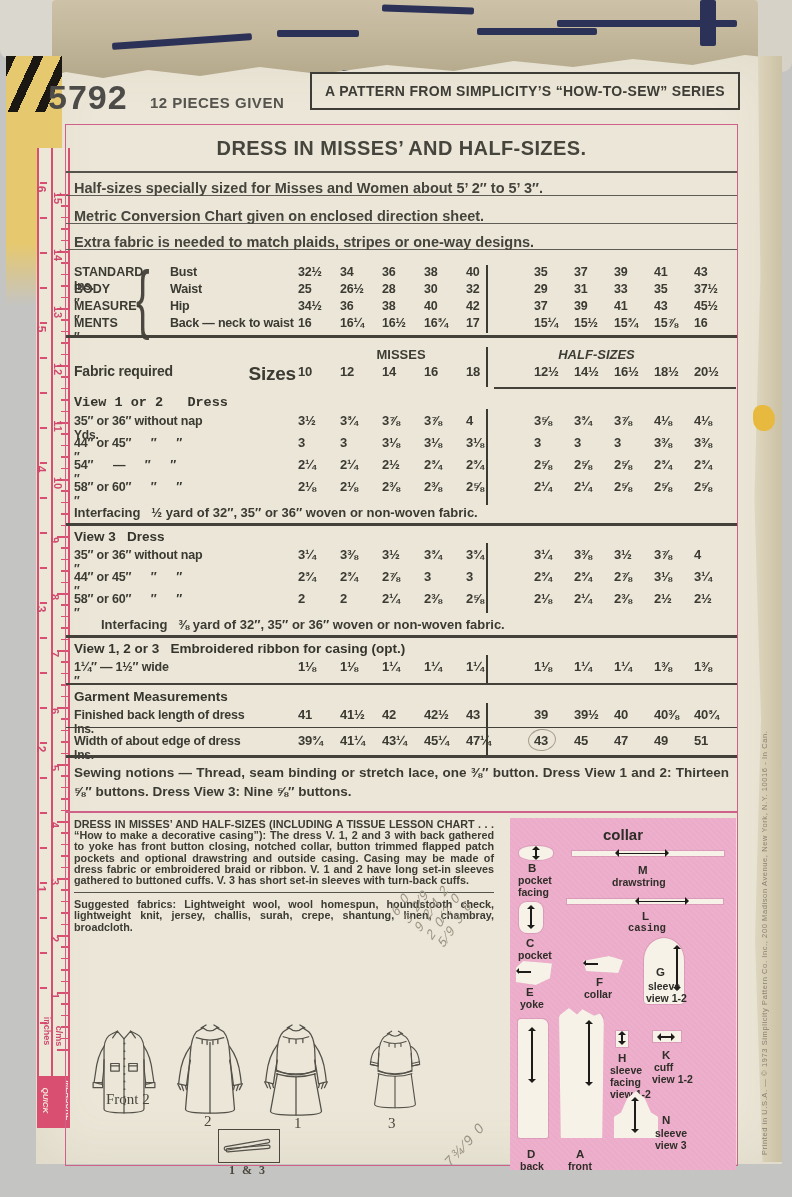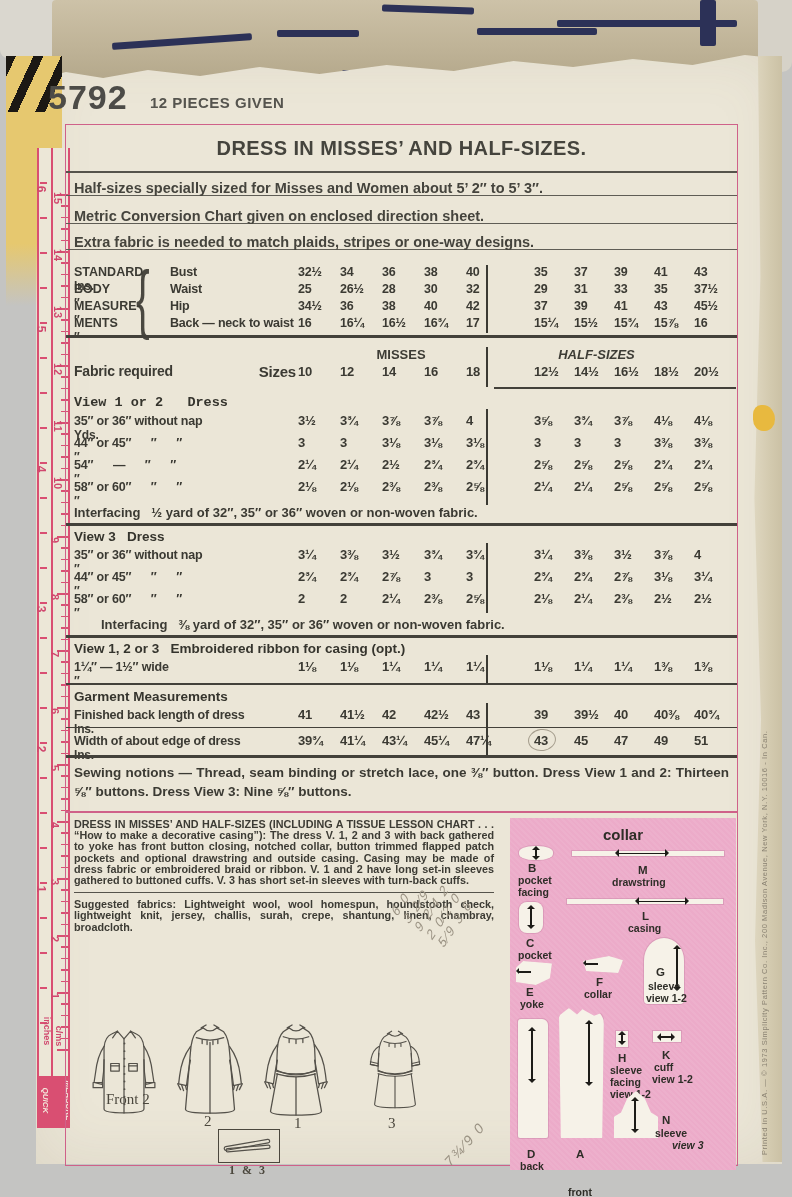--- a/index.html
+++ b/index.html
@@ -173,20 +173,21 @@
       <span class="rn in" style="top: 34px;">6</span>
       <span class="rn in" style="top: 174px;">5</span>
       <span class="rn in" style="top: 314px;">4</span>
       <span class="rn in" style="top: 454px;">3</span>
       <span class="rn in" style="top: 594px;">2</span>
       <span class="rn in" style="top: 734px;">1</span>
     </div>
 
   <div class="abs patno">5792</div>
   <div class="abs pieces">12 PIECES GIVEN</div>
+  <div class="abs banner">A PATTERN FROM SIMPLICITY’S “HOW-TO-SEW” SERIES</div>
 
   <div class="abs content">
     <div class="cb title">DRESS IN MISSES’ AND HALF-SIZES.</div>
     <div class="cb note" style="top:50px;">Half-sizes specially sized for Misses and Women about 5’ 2″ to 5’ 3″.</div>
     <div class="cb note" style="top:78px;">Metric Conversion Chart given on enclosed direction sheet.</div>
     <div class="cb note" style="top:104px;">Extra fabric is needed to match plaids, stripes or one-way designs.</div>
 
     <div class="brace">{</div>
     <div class="cb" id="m-rows" style="top:140px;">
         <div class="trow m">
@@ -255,21 +256,21 @@
         </div>
       </div>
     <div class="rule" style="top:210px;height:2.5px;"></div>
 
     <div class="ghead" style="left:240px;top:222px;width:190px;">MISSES</div>
     <div class="ghead" style="left:428px;top:222px;width:205px;font-style:italic;">HALF-SIZES</div>
     <div class="cb" id="sizes-row" style="top:238px;">
         <div class="trow sz">
           <div class="lab" style="display: flex; justify-content: space-between;">
             <div style="font-size: 14px;">Fabric required</div>
-            <div style="padding-right: 2px; font-size: 15px; text-align: center;">Sizes</div>
+            <div style="padding-right: 2px; font-size: 19px; text-align: center;">Sizes</div>
           </div>
           <div class="v">10</div>
           <div class="v">12</div>
           <div class="v">14</div>
           <div class="v">16</div>
           <div class="v">18</div>
           <div class="gap"></div>
           <div class="v">12½</div>
           <div class="v">14½</div>
           <div class="v">16½</div>
@@ -495,21 +496,21 @@
       <div class="plab" style="left:8px;top:68px;">facing</div>
 
       <div class="pc" style="left:62px;top:33px;width:152px;height:5px;"></div>
       <div class="ah" style="left:108px;top:34.5px;width:48px;"></div>
       <div class="plab" style="left:128px;top:46px;"><b>M</b></div>
       <div class="plab" style="left:102px;top:58px;">drawstring</div>
 
       <div class="pc" style="left:57px;top:81px;width:156px;height:5px;"></div>
       <div class="ah" style="left:128px;top:82.5px;width:48px;"></div>
       <div class="plab" style="left:132px;top:92px;"><b>L</b></div>
-      <div class="plab" style="left:118px;top:104px;">casing</div>
+      <div class="plab" style="left:118px;top:104px;font-family:Liberation Mono, monospace;">casing</div>
 
       <div class="pc" style="left:9px;top:84px;width:24px;height:31px;border-radius:8px;"></div>
       <div class="av" style="left:20px;top:90px;height:18px;"></div>
       <div class="plab" style="left:16px;top:119px;"><b>C</b></div>
       <div class="plab" style="left:8px;top:131px;">pocket</div>
 
       <div class="pc" style="left:6px;top:143px;width:36px;height:24px;clip-path:polygon(0 28%,20% 0,100% 10%,94% 72%,55% 100%,0 88%);"></div>
       <div class="al" style="left:9px;top:153px;"></div>
       <div class="plab" style="left:16px;top:168px;"><b>E</b></div>
       <div class="plab" style="left:10px;top:180px;">yoke</div>
@@ -526,40 +527,40 @@
       <div class="plab" style="left:136px;top:174px;">view 1-2</div>
 
       <div class="pc" style="left:8px;top:201px;width:30px;height:119px;border-radius:3px 6px 2px 2px;"></div>
       <div class="av" style="left:21px;top:212px;height:50px;"></div>
       <div class="plab" style="left:17px;top:330px;"><b>D</b></div>
       <div class="plab" style="left:10px;top:342px;">back</div>
 
       <div class="pc" style="left:49px;top:190px;width:45px;height:130px;border-radius:10px 16px 2px 2px;clip-path:polygon(0 6%,22% 0,40% 5%,52% 1%,78% 6%,100% 3%,96% 100%,4% 100%);"></div>
       <div class="av" style="left:78px;top:205px;height:60px;"></div>
       <div class="plab" style="left:66px;top:330px;"><b>A</b></div>
-      <div class="plab" style="left:58px;top:342px;margin-top:26px;">front</div>
+      <div class="plab" style="left:58px;top:342px;">front</div>
 
       <div class="pc" style="left:106px;top:213px;width:12px;height:16px;"></div>
       <div class="av" style="left:111px;top:216px;height:8px;"></div>
       <div class="plab" style="left:108px;top:234px;"><b>H</b></div>
       <div class="plab" style="left:100px;top:246px;">sleeve</div>
       <div class="plab" style="left:100px;top:258px;">facing</div>
       <div class="plab" style="left:100px;top:270px;">view 1-2</div>
 
       <div class="pc" style="left:143px;top:213px;width:28px;height:11px;"></div>
       <div class="ah" style="left:150px;top:218px;width:12px;"></div>
       <div class="plab" style="left:152px;top:231px;"><b>K</b></div>
       <div class="plab" style="left:144px;top:243px;">cuff</div>
       <div class="plab" style="left:142px;top:255px;">view 1-2</div>
 
       <div class="pc" style="left:104px;top:273px;width:44px;height:47px;clip-path:polygon(0 55%,16% 46%,30% 16%,50% 0,70% 16%,84% 46%,100% 55%,100% 100%,0 100%);"></div>
       <div class="av" style="left:124px;top:282px;height:30px;"></div>
       <div class="plab" style="left:152px;top:296px;"><b>N</b></div>
       <div class="plab" style="left:145px;top:309px;">sleeve</div>
-      <div class="plab" style="left:162px;top:321px;font-style:italic;">view 3</div>
+      <div class="plab" style="left:145px;top:321px;">view 3</div>
     </div>
 
     <div class="figs">
       <svg style="left:20px;top:900px;" width="76" height="96" viewBox="0 0 80 100">
         <g fill="none" stroke="#54514a" stroke-width="1.3" stroke-linecap="round" stroke-linejoin="round">
           <path d="M33,6 L27,9 Q20,12 19,23 L19,88 Q19,92 40,92 Q61,92 61,88 L61,23 Q60,12 53,9 L47,6"></path>
           <path d="M33,6 L40,14 L47,6 M33,6 L28,13 M47,6 L52,13"></path>
           <path d="M19,22 Q12,32 10,50 L8.5,60 L17,62 Q19,48 19,36"></path>
           <path d="M61,22 Q68,32 70,50 L71.5,60 L63,62 Q61,48 61,36"></path>
           <rect x="7.5" y="60" width="10" height="5.5"></rect>

